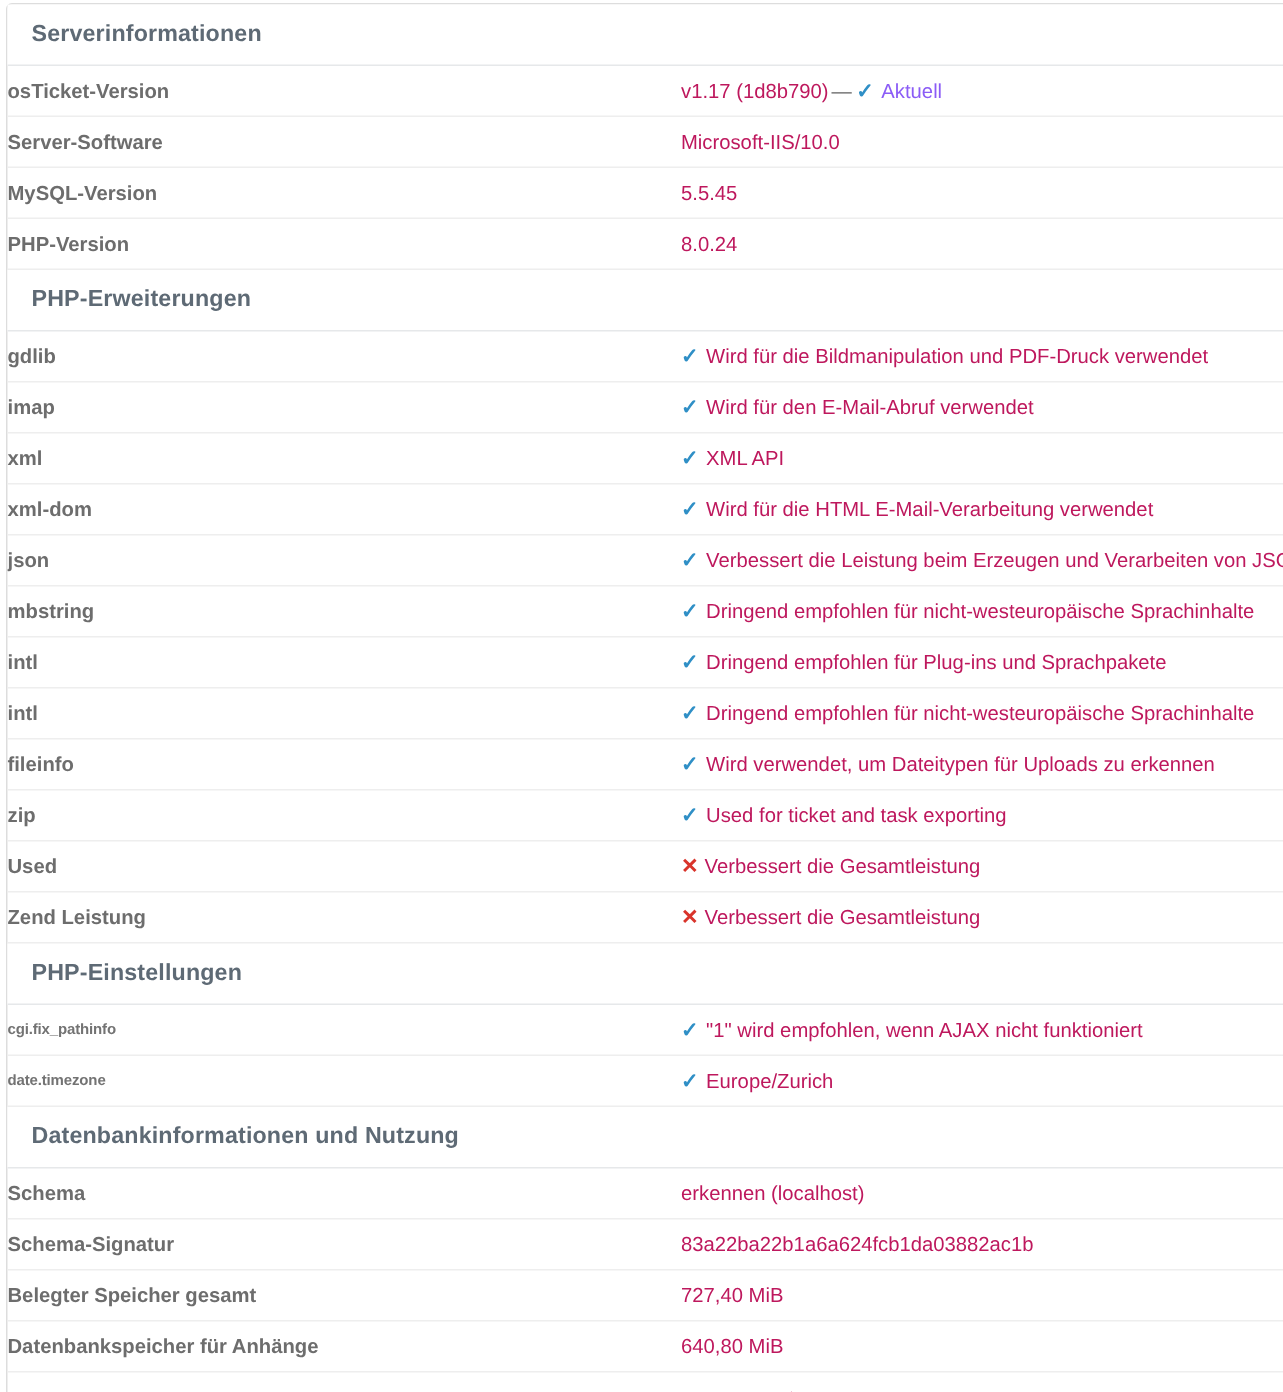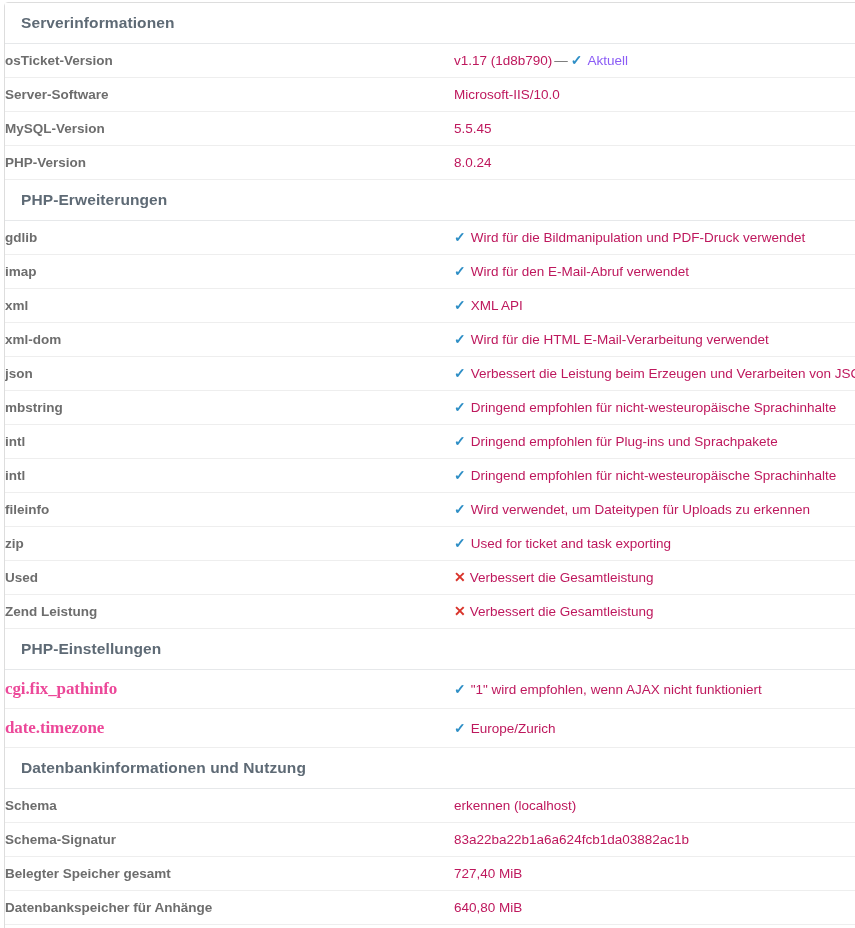--- a/index.html
+++ b/index.html
@@ -52,23 +52,23 @@
     vertical-align: middle;
     white-space: nowrap;
     overflow: hidden;
   }
   tr.row:last-child > td { border-bottom: 1px solid #eeeeee; }
 
   td.label   { width: 412px; padding-left: 27px; color: #6d6d6d; font-weight: bold; }
   td.value   { padding-left: 3px; color: #6d6d6d; }
 
   td.label.code {
-    font-family: Liberation Serif, serif;
-    font-size: 17px;
-    color: #ec4899;
+    font-family: Liberation Sans, sans-serif;
+    font-size: 10px;
+    color: #737373;
     font-weight: bold;
     letter-spacing: -0.1px;
   }
 
   .ok {
     color: #2f8fc6;
     font-size: 14px;
     font-weight: bold;
     margin-right: 5px;
     display: inline-block;

